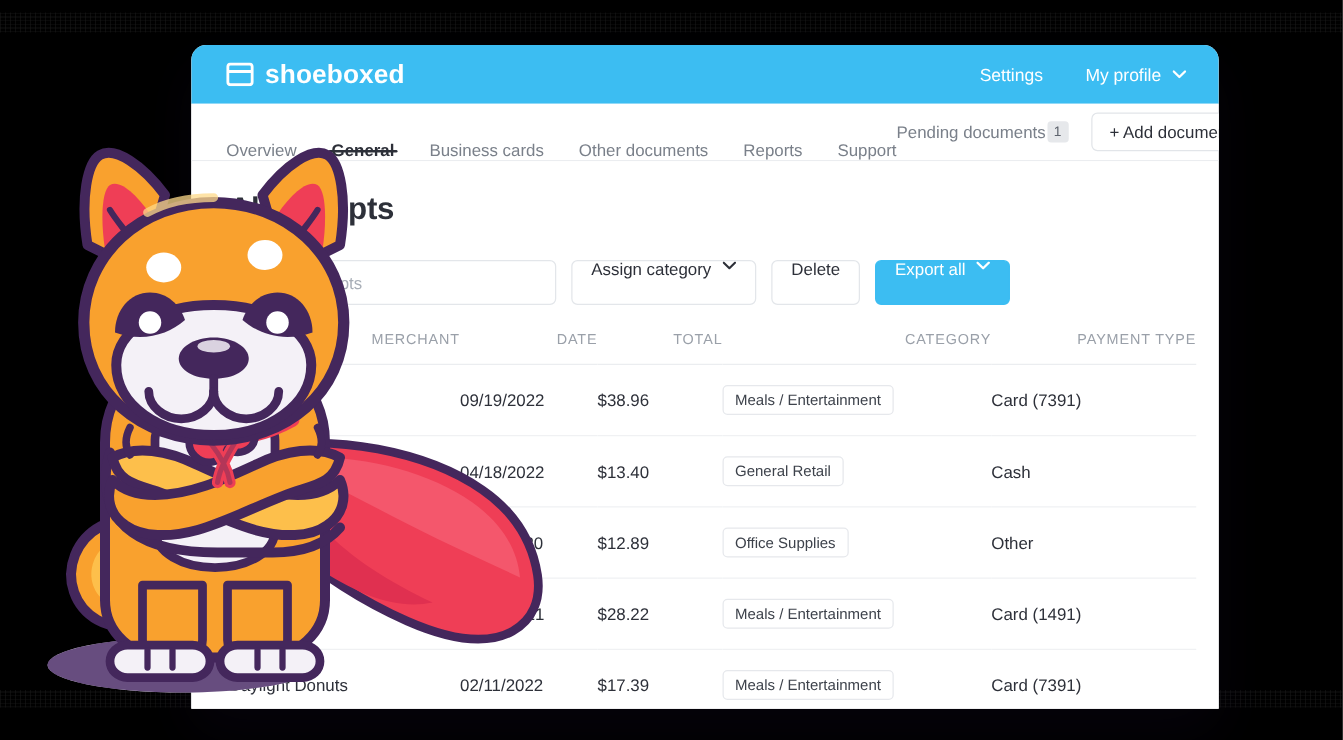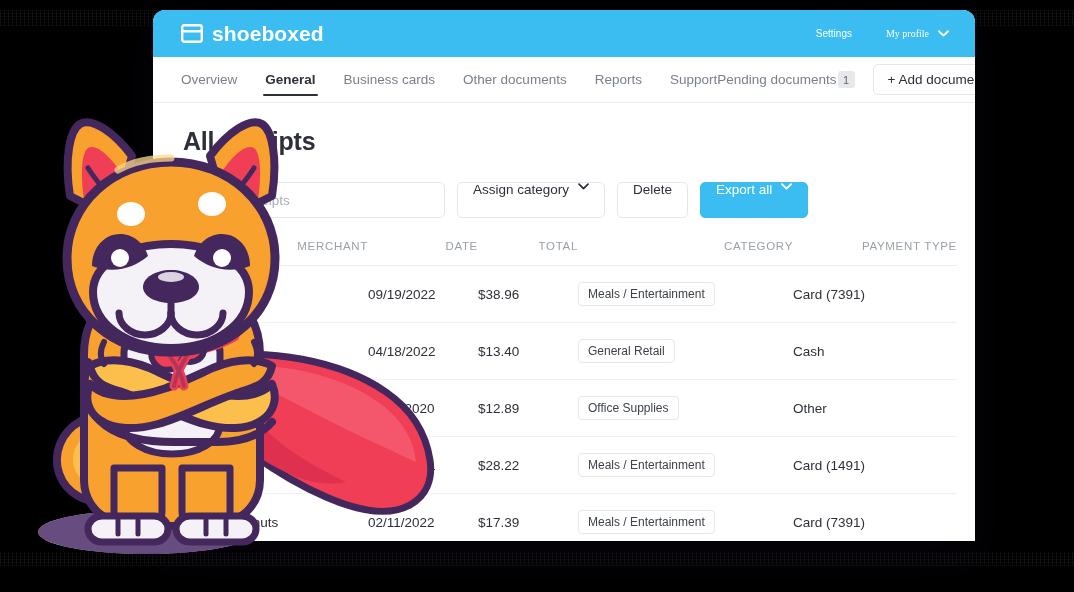--- a/index.html
+++ b/index.html
@@ -30,21 +30,21 @@
       repeating-linear-gradient(0deg, rgba(255,255,255,.35) 0 1px, transparent 1px 3px);
     pointer-events: none;
   }
   .noise-top    { top: 10px;  height: 16px; }
   .noise-bottom { top: 552px; height: 14px; }
 
   
   .app-card {
     position: absolute;
     left: 153px;
-    top: 10px;
+    top: 36px;
     width: 822px;
     height: 531px;
     background: #ffffff;
     border-radius: 12px 12px 0 0;
     overflow: hidden;
     box-shadow: 0 18px 44px rgba(20,10,40,.28);
   }
 
   
   .topbar {
@@ -64,40 +64,40 @@
     line-height: 1;
   }
   .topbar-right {
     margin-left: auto;
     display: flex;
     align-items: center;
     gap: 34px;
   }
   .topbar-link {
     color: #ffffff;
-    font-size: 10px;
-    line-height: 1;
-    white-space: nowrap;
-  }
-  .profile-wrap { display: flex; align-items: center; gap: 9px; font-family: Liberation Serif, serif; }
+    font-size: 14px;
+    line-height: 1;
+    white-space: nowrap;
+  }
+  .profile-wrap { display: flex; align-items: center; gap: 9px; }
   .chev-white { width: 11px; height: 7px; display: block; }
 
   
   .navbar {
     height: 46px;
     background: #ffffff;
     border-bottom: 1px solid #ebedf0;
     display: flex;
     align-items: stretch;
     padding: 0 24px 0 28px;
   }
   .nav-items { display: flex; align-items: stretch; gap: 28px; }
   .nav-item {
     display: flex;
-    align-items: center;
+    align-items: flex-end;
     font-size: 13.5px;
     color: #7a808a;
     position: relative;
     white-space: nowrap;
   }
   .nav-item.active {
     color: #2d3039;
     font-weight: 600;
   }
   .nav-item.active::after {

